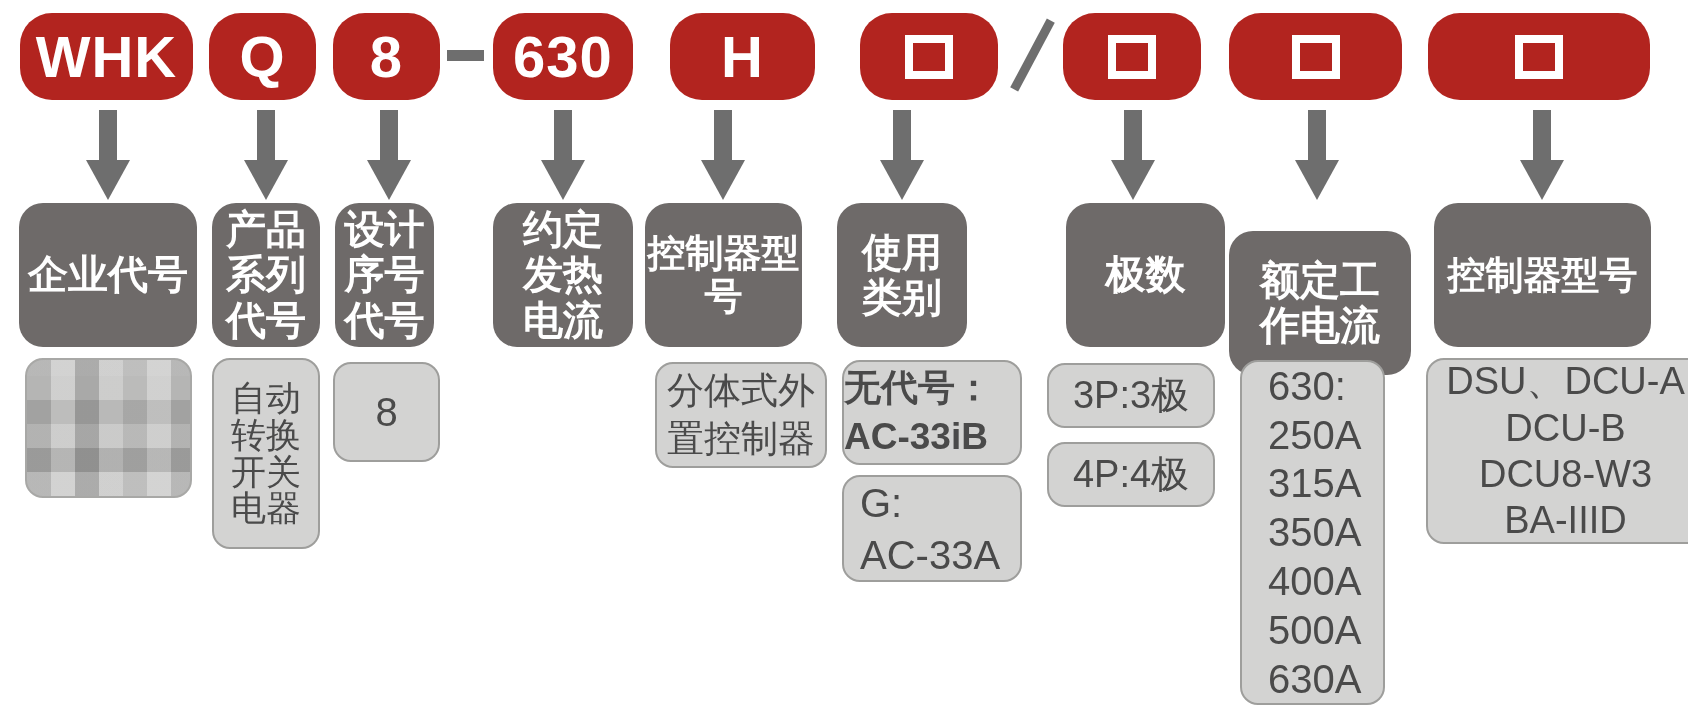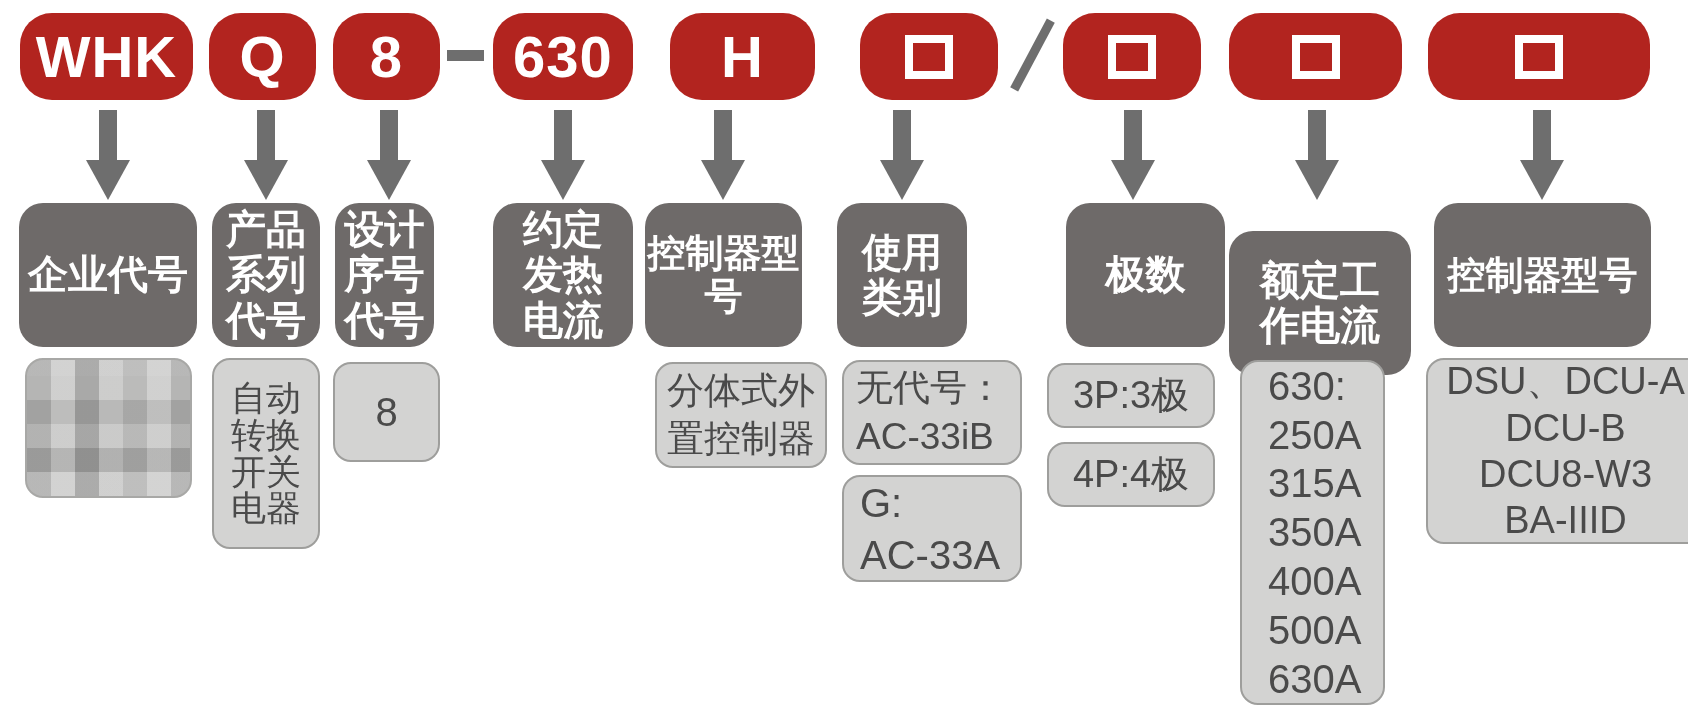--- a/index.html
+++ b/index.html
@@ -167,21 +167,21 @@
 
   <div class="light-box" style="left:333px;top:362px;width:107px;height:100px;">
       <span>8</span>
     </div>
 
   <div class="light-box" style="left:655px;top:362px;width:172px;height:106px;font-size:37px;line-height:1.3;">
       <span>分体式外
 置控制器</span>
     </div>
 
-  <div class="light-box align-left" style="left:842px;top:360px;width:180px;height:105px;font-size:37px;line-height:1.3;padding-left:12px;">
+  <div class="light-box align-left" style="left:842px;top:360px;width:180px;height:105px;font-size:37px;line-height:1.3;font-weight:bold;">
       <span>无代号：
 AC-33iB</span>
     </div>
   <div class="light-box align-left" style="left:842px;top:475px;width:180px;height:107px;font-size:40px;line-height:1.3;padding-left:16px;">
       <span>G:
 AC-33A</span>
     </div>
 
   <div class="light-box" style="left:1047px;top:363px;width:168px;height:65px;font-size:38px;text-align:right;">
       <span>3P:3极</span>

